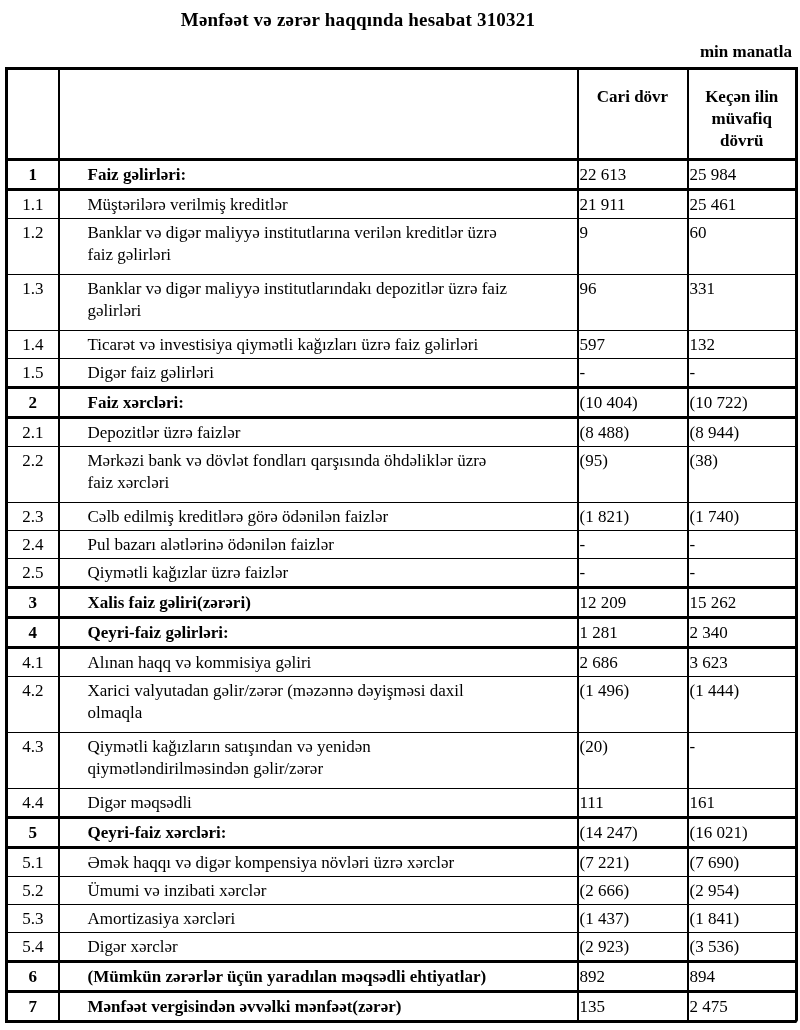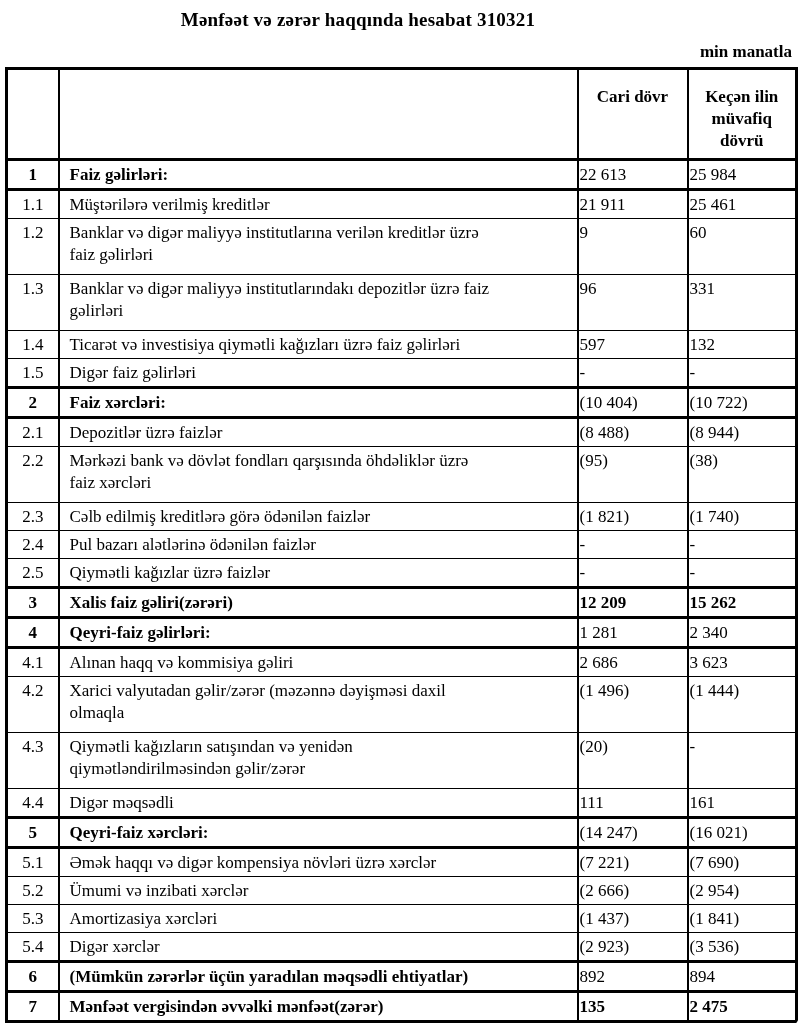--- a/index.html
+++ b/index.html
@@ -65,34 +65,34 @@
     white-space: pre-wrap;
     padding-top: 16px;
   }
   td.num-cell {
     text-align: center;
     padding-left: 2px;
     padding-right: 2px;
   }
   td.label-cell {
     text-align: left;
-    padding-left: 10px;
+    padding-left: 28px;
     white-space: pre-wrap;
   }
   td.value-cell {
     text-align: left;
     padding-left: 1px;
   }
   tr.section td {
     border-top: 3px solid #000;
     border-bottom: 3px solid #000;
   }
   tr.section td.num-cell,
   tr.section td.label-cell { font-weight: bold; }
-  tr.vbold td.value-cell { font-weight: bold; }
+  tr.vbold td.value-cell { font-weight: normal; }
   tr.tall td { height: 50px; }
 </style>
 </head>
 <body>
 
 <div class="page">
 
   <h1 class="doc-title">Mənfəət və zərər haqqında hesabat 310321</h1>
 
   <div class="unit-note">min manatla</div>

